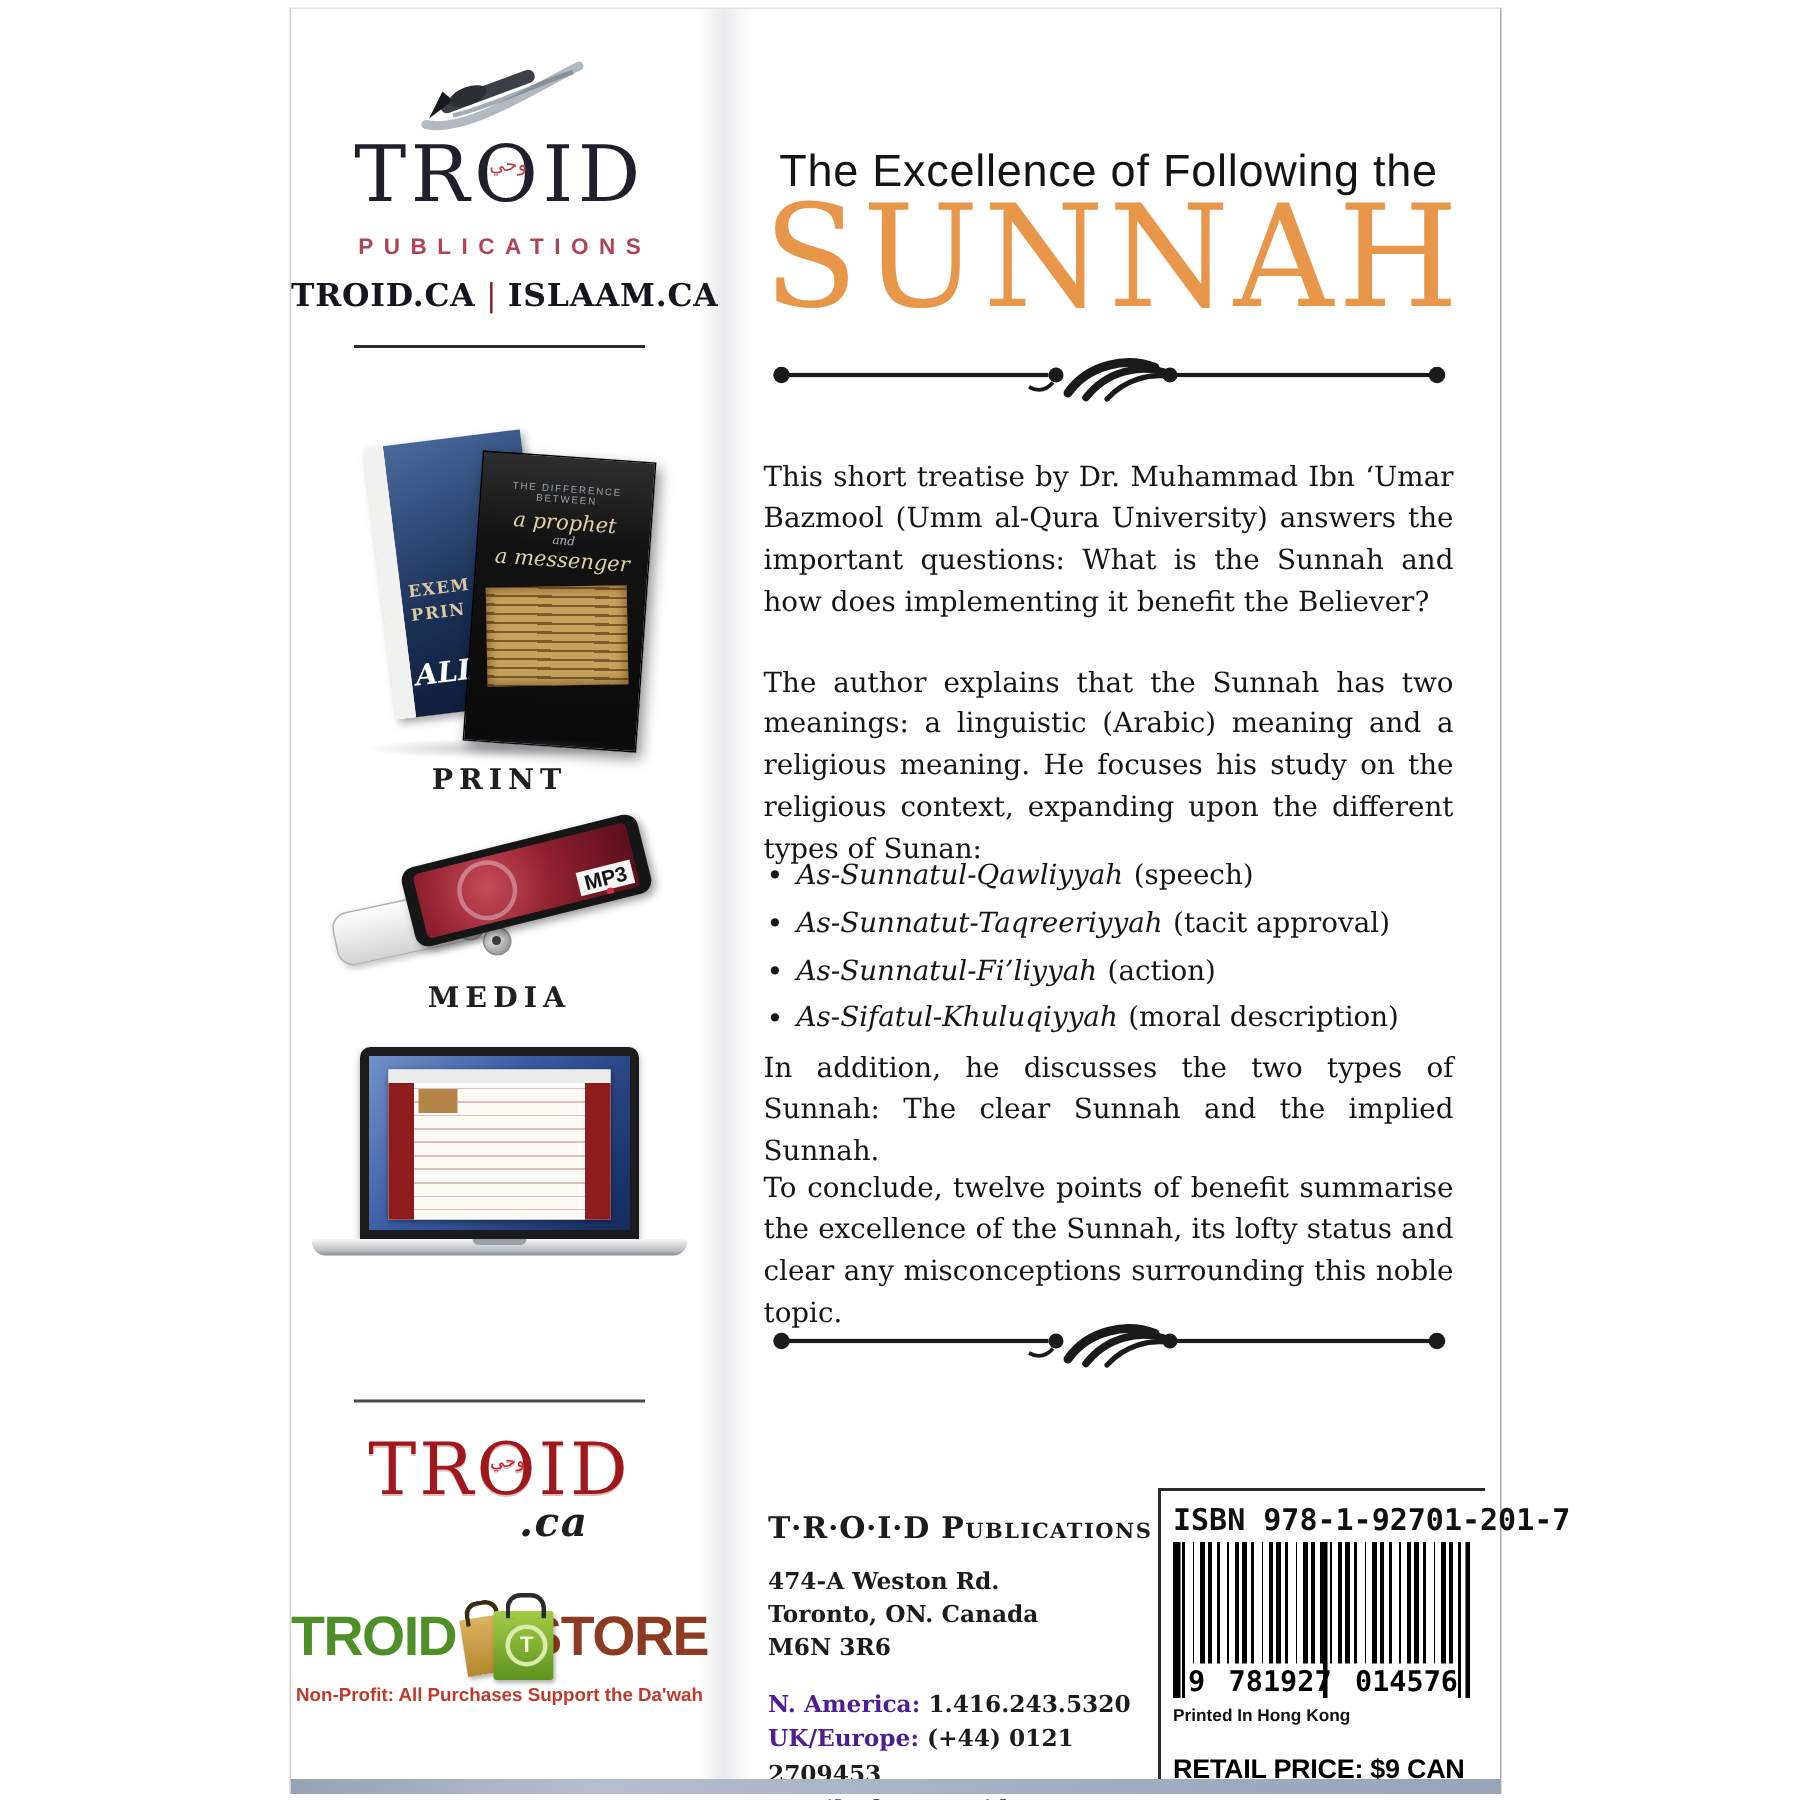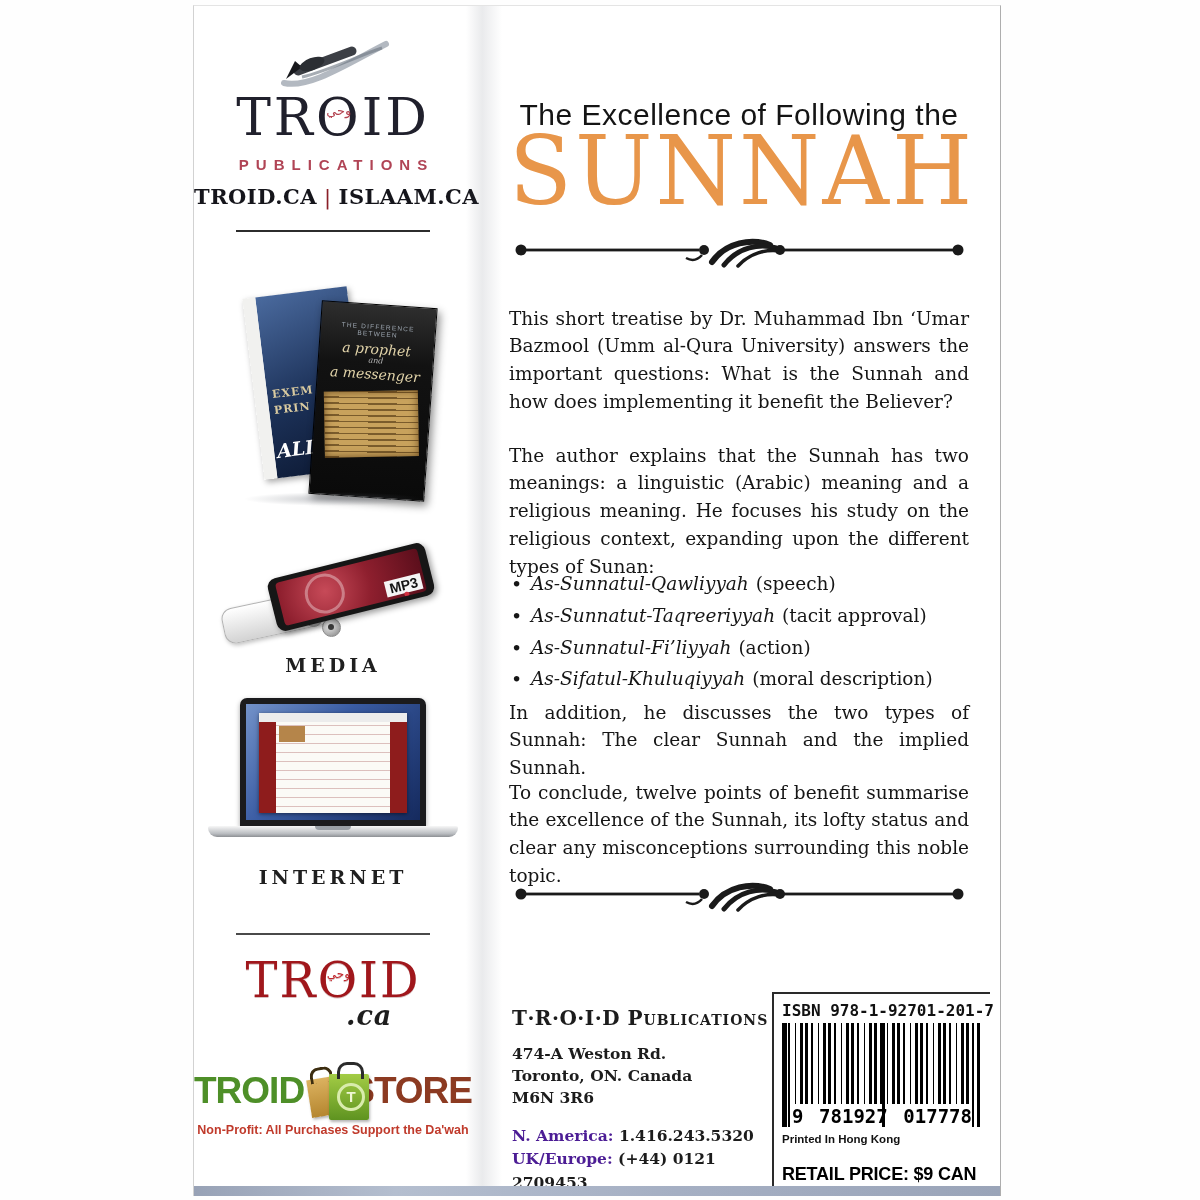--- a/index.html
+++ b/index.html
@@ -142,21 +142,21 @@
   .pub-name{font-size:20px;font-weight:bold;letter-spacing:0.5px;}
   .pub-name .word{font-variant:small-caps;letter-spacing:1px;}
   .pub-addr{margin-top:13px;font-size:15.5px;font-weight:bold;line-height:1.42;}
   .pub-contacts{margin-top:15px;font-size:15.5px;font-weight:bold;line-height:1.5;}
   .clabel{color:#4c1d95;}
 
   
   .barcode{position:absolute;left:578px;top:986px;width:218px;height:202px;background:#fff;
         border-top:2px solid #2a2a2a;border-left:2px solid #2a2a2a;
         padding:7px 8px 0;box-sizing:border-box;}
-  .isbn{font-family:"DejaVu Sans Mono",monospace;font-weight:bold;font-size:16px;
+  .isbn{font-family:"DejaVu Sans Mono",monospace;font-weight:bold;font-size:20px;
         text-align:left;color:#111;white-space:nowrap;}
   .bars-wrap{position:relative;height:104px;margin-top:3px;}
   .bars{position:absolute;left:0;right:0;top:0;bottom:0;
         background:repeating-linear-gradient(90deg,#000 0 3px,#fff 3px 6px,#000 6px 8px,#fff 8px 13px,
         #000 13px 14px,#fff 14px 18px,#000 18px 21px,#fff 21px 23px);}
   .digit-strip{position:absolute;left:10px;right:10px;bottom:0;height:23px;background:#fff;
         display:flex;align-items:flex-end;justify-content:space-between;
         font-family:"DejaVu Sans Mono",monospace;font-weight:bold;font-size:19px;color:#000;}
   .guard{position:absolute;top:0;bottom:0;width:3px;background:#000;}
   .g1{left:2px;} .g2{left:50%;} .g3{right:2px;}
@@ -205,20 +205,21 @@
         </div>
         <div class="book-front">
           <div class="bf-kicker">THE DIFFERENCE BETWEEN</div>
           <div class="bf-line1">a prophet</div>
           <div class="bf-and">and</div>
           <div class="bf-line2">a messenger</div>
           <div class="bf-ms"></div>
         </div>
       </div>
 
+      <div class="centered section-label lbl-print">PRINT</div>
 
       <div class="phones">
         <div class="phone-white"></div>
         <div class="earbud e1"></div>
         <div class="earbud e2"></div>
         <div class="phone-black">
           <div class="pb-screen">
             <div class="pb-ring"></div>
             <div class="mp3">MP3</div>
             <div class="pb-dot"></div>
@@ -237,21 +238,20 @@
               <div class="site-col-r"></div>
               <div class="site-mid"></div>
             </div>
           </div>
         </div>
         <div class="lap-base">
           <div class="lap-notch"></div>
         </div>
       </div>
 
-      <div class="centered section-label lbl-internet">INTERNET</div>
 
       <div class="flap-hr hr2"></div>
 
       <div class="centered tca">
         <div class="tca-word">
           <span>TR</span><span class="o-wrap"><span>O</span><span class="o-mark">وحي</span></span><span>ID</span>
         </div>
         <div class="tca-suffix">.ca</div>
       </div>
 
@@ -334,21 +334,21 @@
       </div>
     </div>
 
     <div class="barcode">
       <div class="isbn">ISBN 978-1-92701-201-7</div>
       <div class="bars-wrap">
         <div class="bars"></div>
         <div class="digit-strip">
           <span>9</span>
           <span>781927</span>
-          <span>017778</span>
+          <span>014576</span>
         </div>
         <div class="guard g1"></div>
         <div class="guard g2"></div>
         <div class="guard g3"></div>
       </div>
       <div class="printed">Printed In Hong Kong</div>
       <div class="price">RETAIL PRICE: $9 CAN</div>
     </div>
 
     <div class="bottom-strip"></div>

